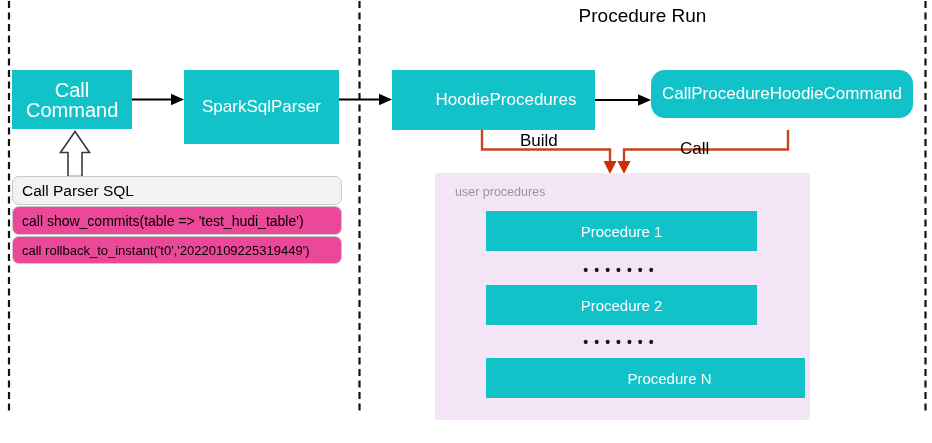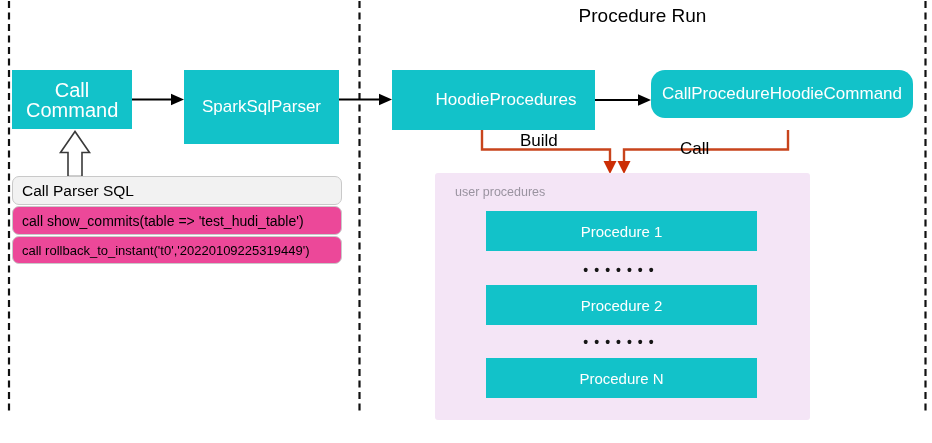--- a/index.html
+++ b/index.html
@@ -104,16 +104,16 @@
     <div class="sql-cell" style="top:206px;height:29px;font-size:14px;">call show_commits(table =&gt; 'test_hudi_table')</div>
     <div class="sql-cell" style="top:236px;height:28px;font-size:13px;">call rollback_to_instant('t0','20220109225319449')</div>
   </div>
 
   <div class="pink-panel">
     <div class="pink-label">user procedures</div>
     <div class="proc" style="top:38px;">Procedure 1</div>
     <div class="dots" style="top:87px;">•••••••</div>
     <div class="proc" style="top:112px;">Procedure 2</div>
     <div class="dots" style="top:159px;">•••••••</div>
-    <div class="proc" style="top:185px;">Procedure N</div>
+    <div class="proc" style="top:185px;padding-left:48px;">Procedure N</div>
   </div>
 
 </div>
 
 </body></html>

